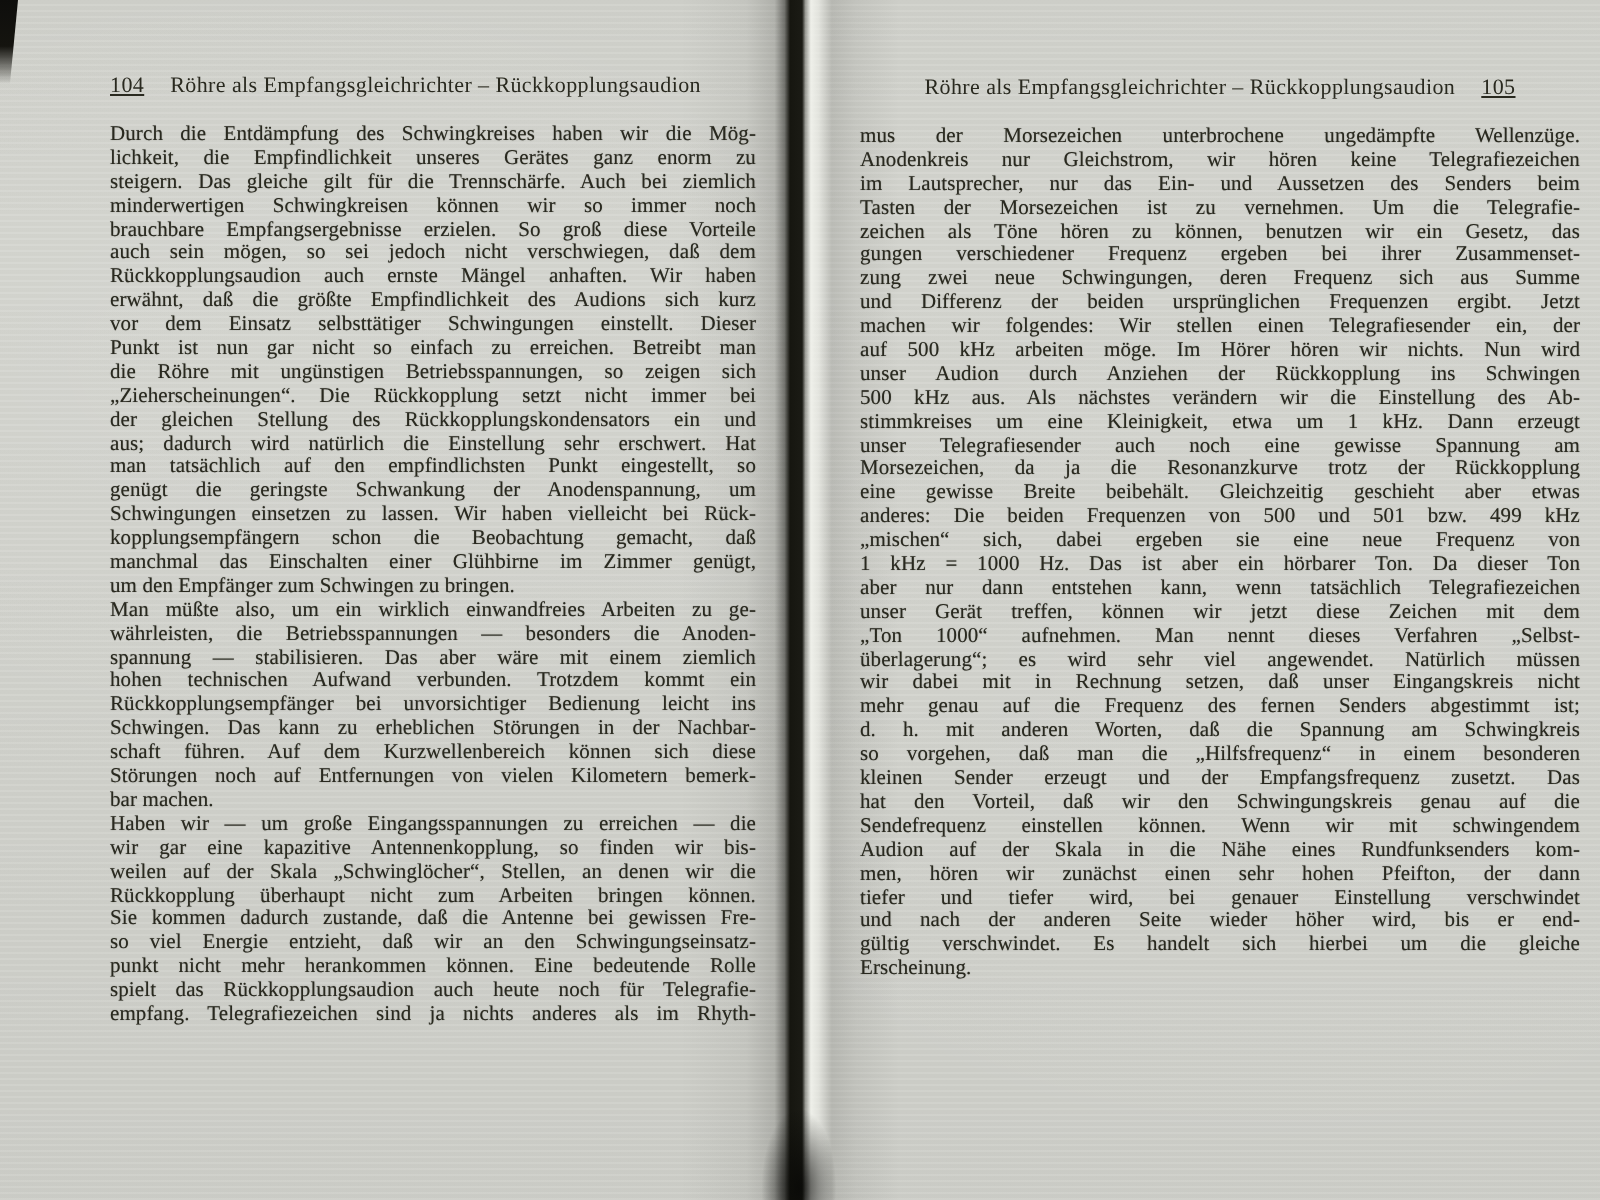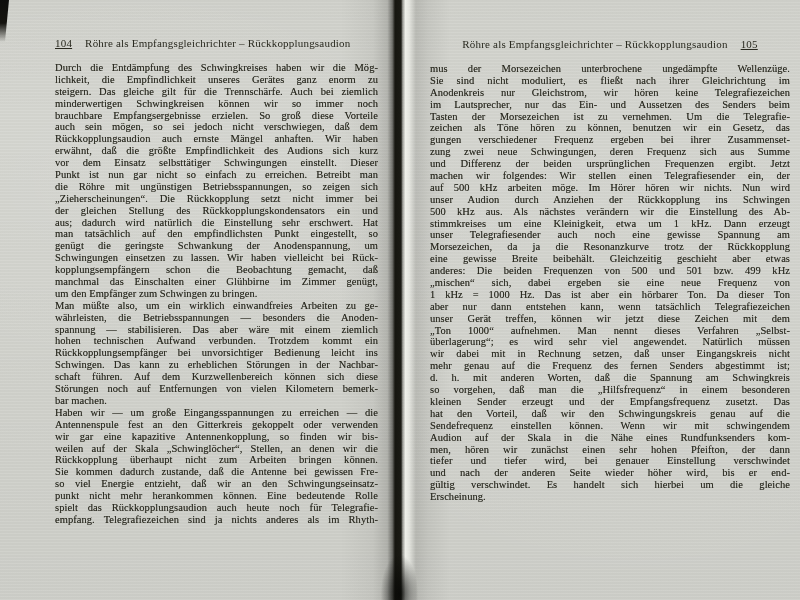--- a/index.html
+++ b/index.html
@@ -106,40 +106,38 @@
       <div class="line">Man müßte also, um ein wirklich einwandfreies Arbeiten zu ge-</div>
       <div class="line">währleisten, die Betriebsspannungen — besonders die Anoden-</div>
       <div class="line">spannung — stabilisieren. Das aber wäre mit einem ziemlich</div>
       <div class="line">hohen technischen Aufwand verbunden. Trotzdem kommt ein</div>
       <div class="line">Rückkopplungsempfänger bei unvorsichtiger Bedienung leicht ins</div>
       <div class="line">Schwingen. Das kann zu erheblichen Störungen in der Nachbar-</div>
       <div class="line">schaft führen. Auf dem Kurzwellenbereich können sich diese</div>
       <div class="line">Störungen noch auf Entfernungen von vielen Kilometern bemerk-</div>
       <div class="line para-end">bar machen.</div>
       <div class="line">Haben wir — um große Eingangsspannungen zu erreichen — die</div>
-      <div class="line">Antennenspule fest an den Gitterkreis gekoppelt oder verwenden</div>
       <div class="line">wir gar eine kapazitive Antennenkopplung, so finden wir bis-</div>
       <div class="line">weilen auf der Skala „Schwinglöcher“, Stellen, an denen wir die</div>
       <div class="line">Rückkopplung überhaupt nicht zum Arbeiten bringen können.</div>
       <div class="line">Sie kommen dadurch zustande, daß die Antenne bei gewissen Fre-</div>
       <div class="line">so viel Energie entzieht, daß wir an den Schwingungseinsatz-</div>
       <div class="line">punkt nicht mehr herankommen können. Eine bedeutende Rolle</div>
       <div class="line">spielt das Rückkopplungsaudion auch heute noch für Telegrafie-</div>
       <div class="line">empfang. Telegrafiezeichen sind ja nichts anderes als im Rhyth-</div>
     </div>
 </div>
 
 <div class="page page-right">
   <div class="running-header">
     <span class="running-title">Röhre als Empfangsgleichrichter – Rückkopplungsaudion</span>
     <span class="page-number">105</span>
   </div>
   <div class="page-body">
       <div class="line">mus der Morsezeichen unterbrochene ungedämpfte Wellenzüge.</div>
-      <div class="line">Sie sind nicht moduliert, es fließt nach ihrer Gleichrichtung im</div>
       <div class="line">Anodenkreis nur Gleichstrom, wir hören keine Telegrafiezeichen</div>
       <div class="line">im Lautsprecher, nur das Ein- und Aussetzen des Senders beim</div>
       <div class="line">Tasten der Morsezeichen ist zu vernehmen. Um die Telegrafie-</div>
       <div class="line">zeichen als Töne hören zu können, benutzen wir ein Gesetz, das</div>
       <div class="line">gungen verschiedener Frequenz ergeben bei ihrer Zusammenset-</div>
       <div class="line">zung zwei neue Schwingungen, deren Frequenz sich aus Summe</div>
       <div class="line">und Differenz der beiden ursprünglichen Frequenzen ergibt. Jetzt</div>
       <div class="line">machen wir folgendes: Wir stellen einen Telegrafiesender ein, der</div>
       <div class="line">auf 500 kHz arbeiten möge. Im Hörer hören wir nichts. Nun wird</div>
       <div class="line">unser Audion durch Anziehen der Rückkopplung ins Schwingen</div>

